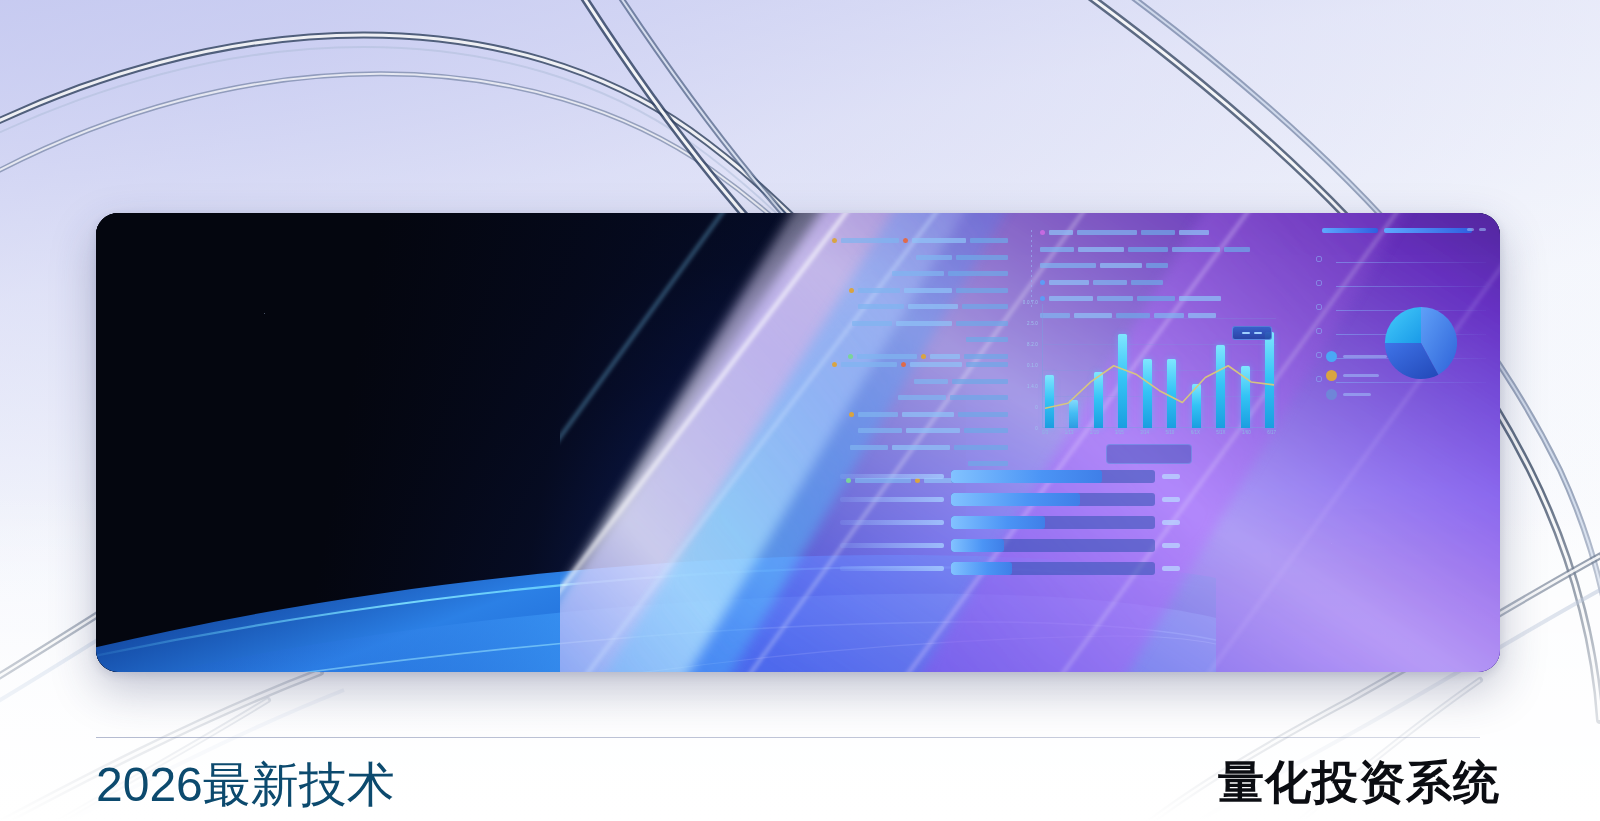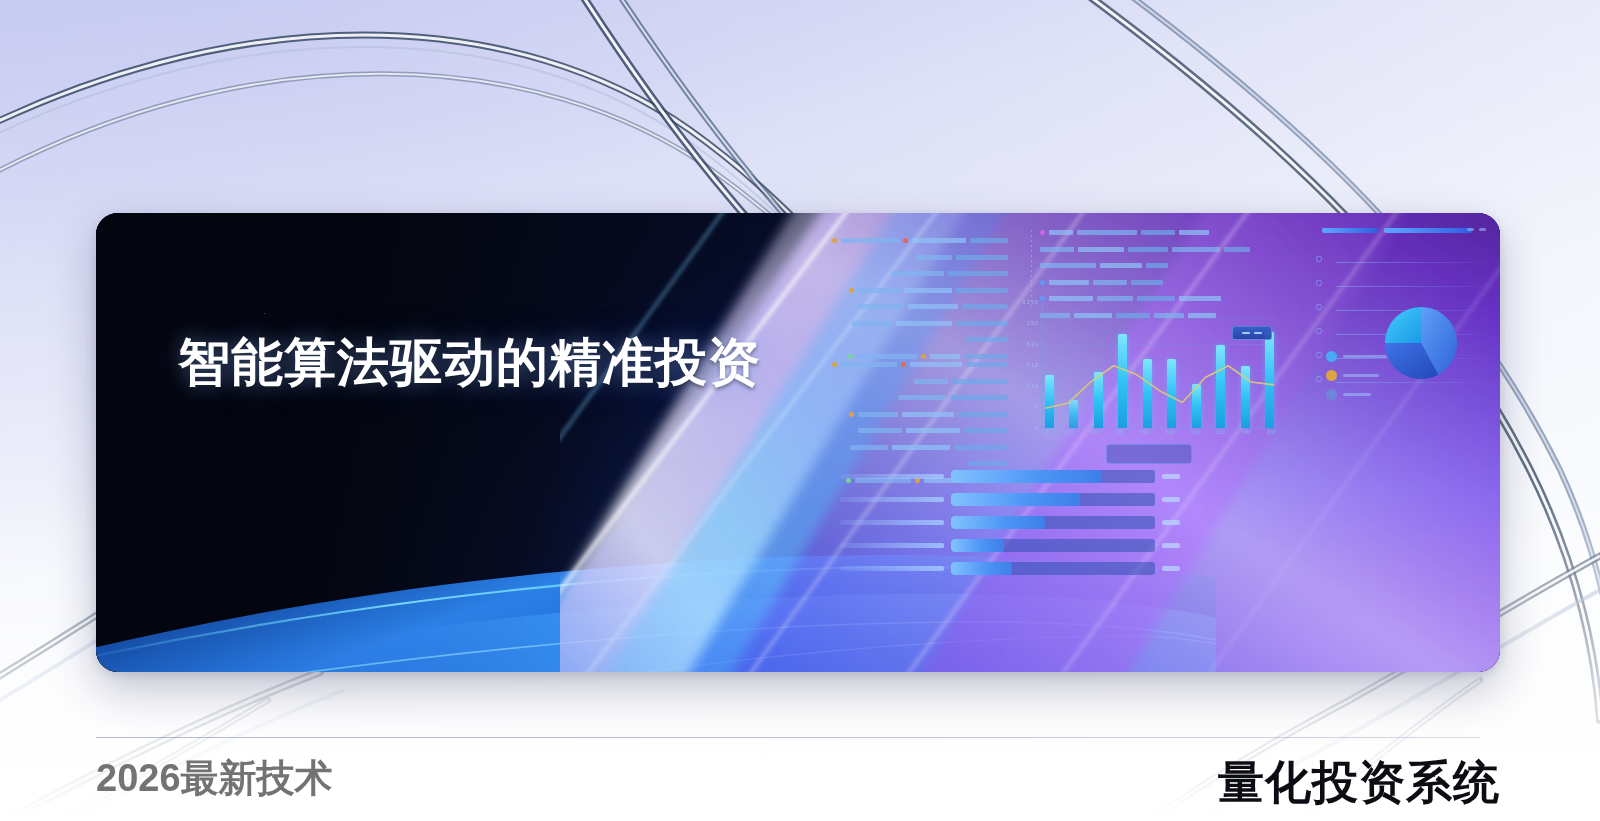--- a/index.html
+++ b/index.html
@@ -141,21 +141,21 @@
   .hbtrack { height:13px; border-radius:3px; background:rgba(36,78,170,.5); position:relative; overflow:hidden; flex:1; }
   .hbfill { position:absolute; left:0; top:0; bottom:0; border-radius:3px;
             background:linear-gradient(90deg,#82c2ff 0%,#4b94f5 60%,#3f7fe8 100%); }
   .hbval { width:18px; height:5px; border-radius:2px; background:rgba(185,215,255,.75); }
   .hbcard { position:absolute; right:-12px; top:-26px; width:86px; height:20px; border-radius:4px;
             border:1px solid rgba(125,175,250,.45); background:rgba(30,66,160,.38); }
 
   
   .divider { position:absolute; left:96px; top:737px; width:1384px; height:1px;
              background:linear-gradient(90deg, rgba(120,132,170,.55) 0%, rgba(120,132,170,.45) 60%, rgba(120,132,170,.3) 100%); }
-  .foot-l { position:absolute; left:96px; top:753px; font-size:38px; font-weight:700; color:#737373; letter-spacing:0px; }
+  .foot-l { position:absolute; left:96px; top:753px; font-size:48px; font-weight:400; color:#0c4a6e; letter-spacing:0px; }
   .foot-r { position:absolute; right:100px; top:752px; font-size:46px; font-weight:700; color:#0b0d12; letter-spacing:1px; }
 </style>
 </head>
 <body>
 
 <div class="bg"></div>
 <div class="bg-wash"></div>
 
 <div class="curve" style="left:0;top:0;width:1600px;height:821px;">
   <svg width="1600" height="821" viewBox="0 0 1600 821">
@@ -598,19 +598,18 @@
       <path d="M-100 800 L 520 -20" stroke="#cfe4ff" stroke-opacity=".8" stroke-width="2" fill="none"></path>
       <path d="M40 840 L 660 -20" stroke="#ffffff" stroke-opacity=".7" stroke-width="1.6" fill="none"></path>
       <path d="M180 860 L 820 -10" stroke="#e6d3ff" stroke-opacity=".7" stroke-width="2" fill="none"></path>
       <path d="M330 870 L 960 0" stroke="#ffffff" stroke-opacity=".55" stroke-width="1.5" fill="none"></path>
       <path d="M470 880 L 1060 60" stroke="#d6c0ff" stroke-opacity=".5" stroke-width="1.4" fill="none"></path>
       <path d="M-220 700 L 300 -20" stroke="#7fd4ff" stroke-opacity=".7" stroke-width="2" fill="none"></path>
     </g>
   </svg>
 
   <div class="copy" style="position:absolute;left:82px;top:105px;">
-    <div class="subhead">智能算法驱动的精准投资</div>
   </div>
 </div>
 
 <div class="divider"></div>
 <div class="foot-l">2026最新技术</div>
 <div class="foot-r">量化投资系统</div>
 
 </body></html>

